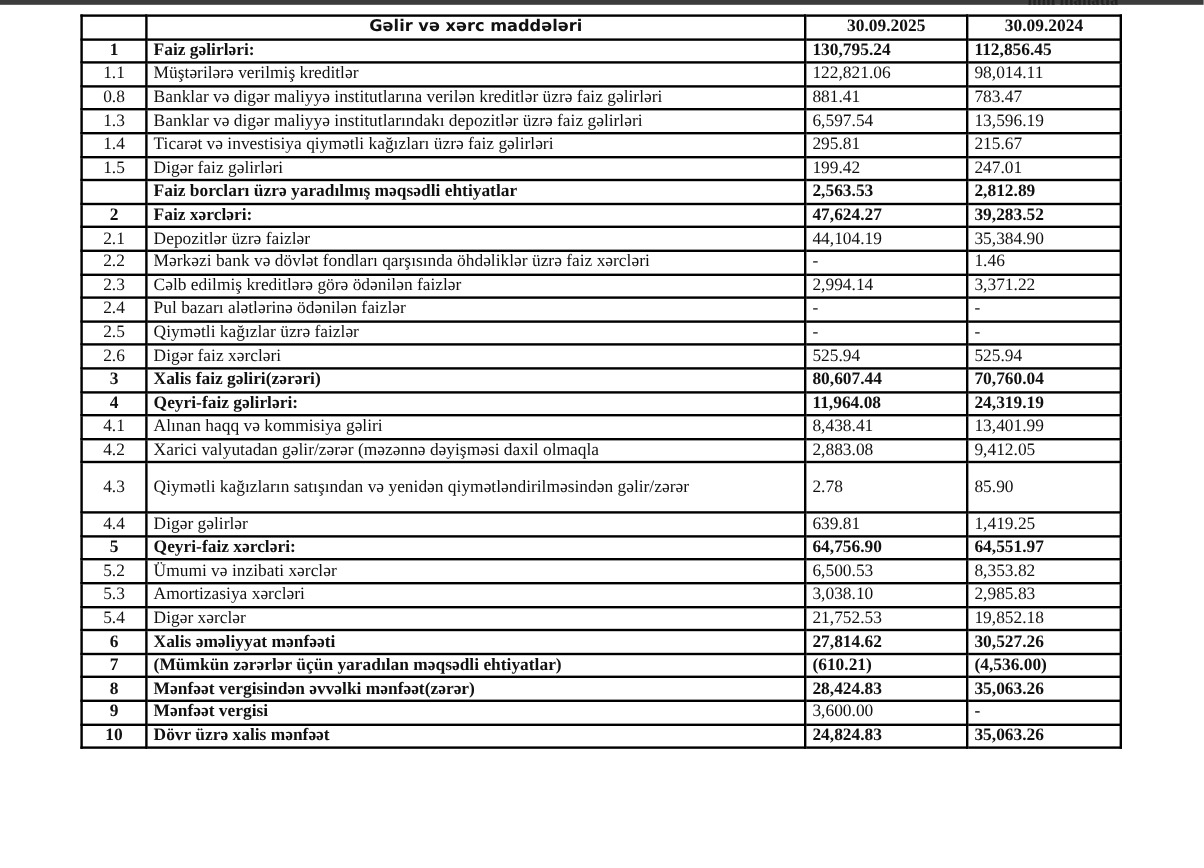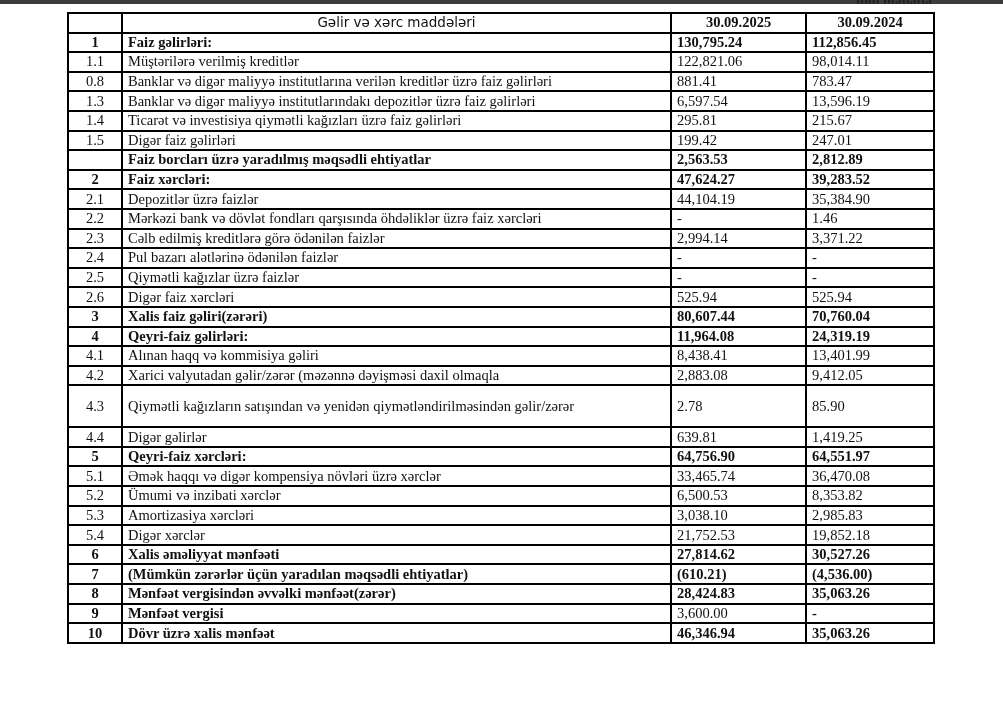--- a/index.html
+++ b/index.html
@@ -18,21 +18,21 @@
     font-family: "Liberation Serif", serif; font-size: 14.5px; table-layout: fixed;
   }
   table.report td, table.report th {
     border: 2px solid #000; padding: 0 5px; height: 17.6px; line-height: 17px;
     white-space: nowrap; overflow: hidden;
   }
   col.c-num { width: 54px; }
   col.c-label { width: 549px; }
   col.c-v1 { width: 135px; }
   col.c-v2 { width: 128px; }
-  th.h-label { font-family: "DejaVu Sans", sans-serif; font-weight: normal; font-size: 13.5px; }
+  th.h-label { font-family: "DejaVu Sans", sans-serif; font-weight: bold; font-size: 13.5px; }
   th.h-date { font-weight: bold; font-size: 14.5px; }
   td.num { text-align: center; }
   td.val { text-align: left; padding-right: 6px; }
   tr.bold td { font-weight: bold; }
   tr.tall td { height: 40px; margin-top: 14px; }
 </style>
 </head>
 <body>
 
 <div class="topbar"></div>
@@ -174,26 +174,20 @@
         <td class="val">639.81</td>
         <td class="val">1,419.25</td>
       </tr>
       <tr class="bold">
         <td class="num">5</td>
         <td>Qeyri-faiz xərcləri:</td>
         <td class="val">64,756.90</td>
         <td class="val">64,551.97</td>
       </tr>
       <tr>
-        <td class="num">5.1</td>
-        <td>Əmək haqqı və digər kompensiya növləri üzrə xərclər</td>
-        <td class="val">33,465.74</td>
-        <td class="val">36,470.08</td>
-      </tr>
-      <tr>
         <td class="num">5.2</td>
         <td>Ümumi və inzibati xərclər</td>
         <td class="val">6,500.53</td>
         <td class="val">8,353.82</td>
       </tr>
       <tr>
         <td class="num">5.3</td>
         <td>Amortizasiya xərcləri</td>
         <td class="val">3,038.10</td>
         <td class="val">2,985.83</td>
@@ -224,17 +218,17 @@
       </tr>
       <tr class="bold">
         <td class="num">9</td>
         <td>Mənfəət vergisi</td>
         <td class="val" style="font-weight: normal;">3,600.00</td>
         <td class="val">-</td>
       </tr>
       <tr class="bold">
         <td class="num">10</td>
         <td>Dövr üzrə xalis mənfəət</td>
-        <td class="val">46,346.94</td>
+        <td class="val">24,824.83</td>
         <td class="val">35,063.26</td>
       </tr>
     </tbody>
 </table>
 
 </body></html>

